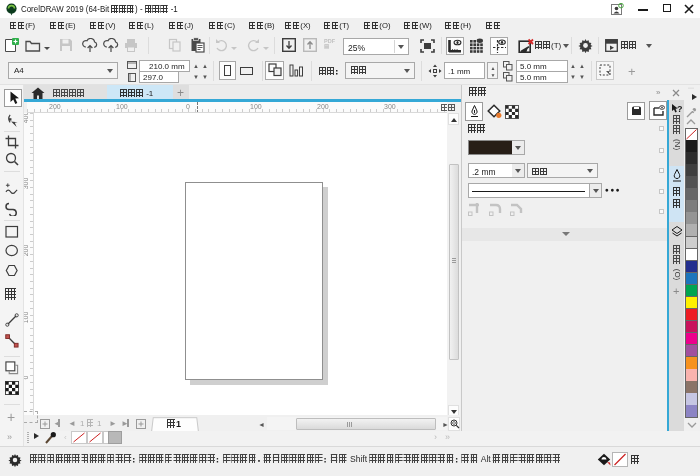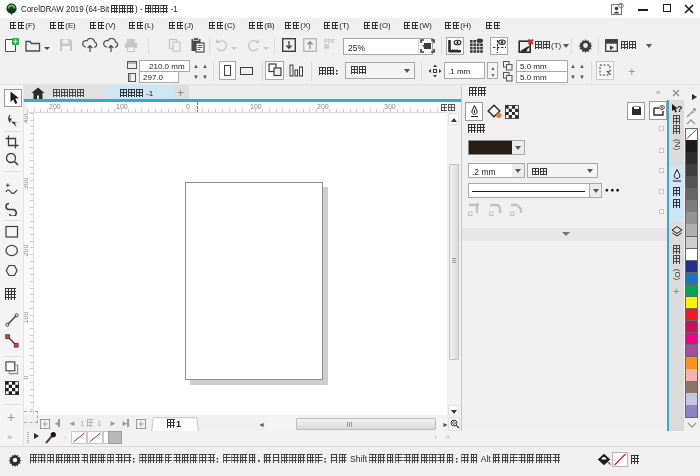--- a/index.html
+++ b/index.html
@@ -172,21 +172,21 @@
     <path d="M7 3 v7 M4.5 7.5 l2.5 2.8 l2.5 -2.8" fill="none" stroke="#3d3d3d" stroke-width="1.3"></path>
   </svg>
 
   <svg class="ico" style="left:303px;top:4px" width="14" height="14" viewBox="0 0 14 14">
     <rect x="0.7" y="0.7" width="12.6" height="12.6" fill="none" stroke="#b9b9b9" stroke-width="1.4"></rect>
     <path d="M7 11 v-7 M4.5 6.5 l2.5 -2.8 l2.5 2.8" fill="none" stroke="#8b8b8b" stroke-width="1.3"></path>
   </svg>
 
   <div class="abs" style="left:324px;top:5px;font-size:5.5px;color:#c0c0c0;line-height:5px;font-weight:bold">PDF<br>▤</div>
 
-  <div class="inp" style="left:343px;top:4px;width:90px;height:17px;background:#fff">
+  <div class="inp" style="left:343px;top:4px;width:66px;height:17px;background:#fff">
       <span style="position:absolute;left:4px;top:4px;font-size:8.5px">25%</span>
     <span class="abs" style="right:4px;top:6px;width:0;height:0;border-left:3.5px solid transparent;border-right:3.5px solid transparent;border-top:4px solid #555"></span>
     <span class="abs" style="right:13px;top:1px;width:1px;height:13px;background:#d5d5d5"></span>
   </div>
 
   <svg class="ico" style="left:420px;top:5px" width="15" height="14" viewBox="0 0 15 14">
     <path d="M1 4 v-3 h3 M11 1 h3 v3 M14 10 v3 h-3 M4 13 h-3 v-3" fill="none" stroke="#3d3d3d" stroke-width="1.6"></path>
     <rect x="4" y="4" width="7" height="6" fill="#3d3d3d"></rect>
   </svg>
   <div class="tsep" style="left:441px"></div>
@@ -245,20 +245,24 @@
   <svg class="ico" style="left:605px;top:5px" width="13" height="13" viewBox="0 0 13 13">
     <rect x="0.7" y="0.7" width="11.6" height="11.6" fill="none" stroke="#3d3d3d" stroke-width="1.3"></rect>
     <rect x="0.7" y="0.7" width="11.6" height="4" fill="#3d3d3d"></rect>
     <path d="M5 6.5 l4 2.3 l-4 2.3 z" fill="#3d3d3d"></path>
   </svg>
   <div class="abs" style="left:621px;top:7px;font-size:8px;color:#222"><i class="cg"></i><i class="cg"></i></div>
   <div class="abs" style="left:646px;top:10px;width:0;height:0;border-left:3.5px solid transparent;border-right:3.5px solid transparent;border-top:4px solid #555"></div>
 </div>
 <div class="abs" id="propbar">
 
+  <div class="combo" style="left:8px;top:5px;width:110px;height:17px">
+      <span style="position:absolute;left:5px;top:3px">A4</span>
+      <span class="arr"></span>
+    </div>
 
   <svg class="ico" style="left:127px;top:4px" width="10" height="9" viewBox="0 0 10 9">
       <rect x="0.5" y="0.5" width="9" height="7" fill="none" stroke="#555"></rect>
       <path d="M0.5 2 h9" stroke="#555" stroke-width="0.8"></path>
     </svg>
   <svg class="ico" style="left:127px;top:16px" width="10" height="9" viewBox="0 0 10 9">
       <rect x="1.5" y="0.5" width="7" height="8" fill="none" stroke="#555"></rect>
       <path d="M3 0.5 v8" stroke="#555" stroke-width="0.8"></path>
     </svg>
 

